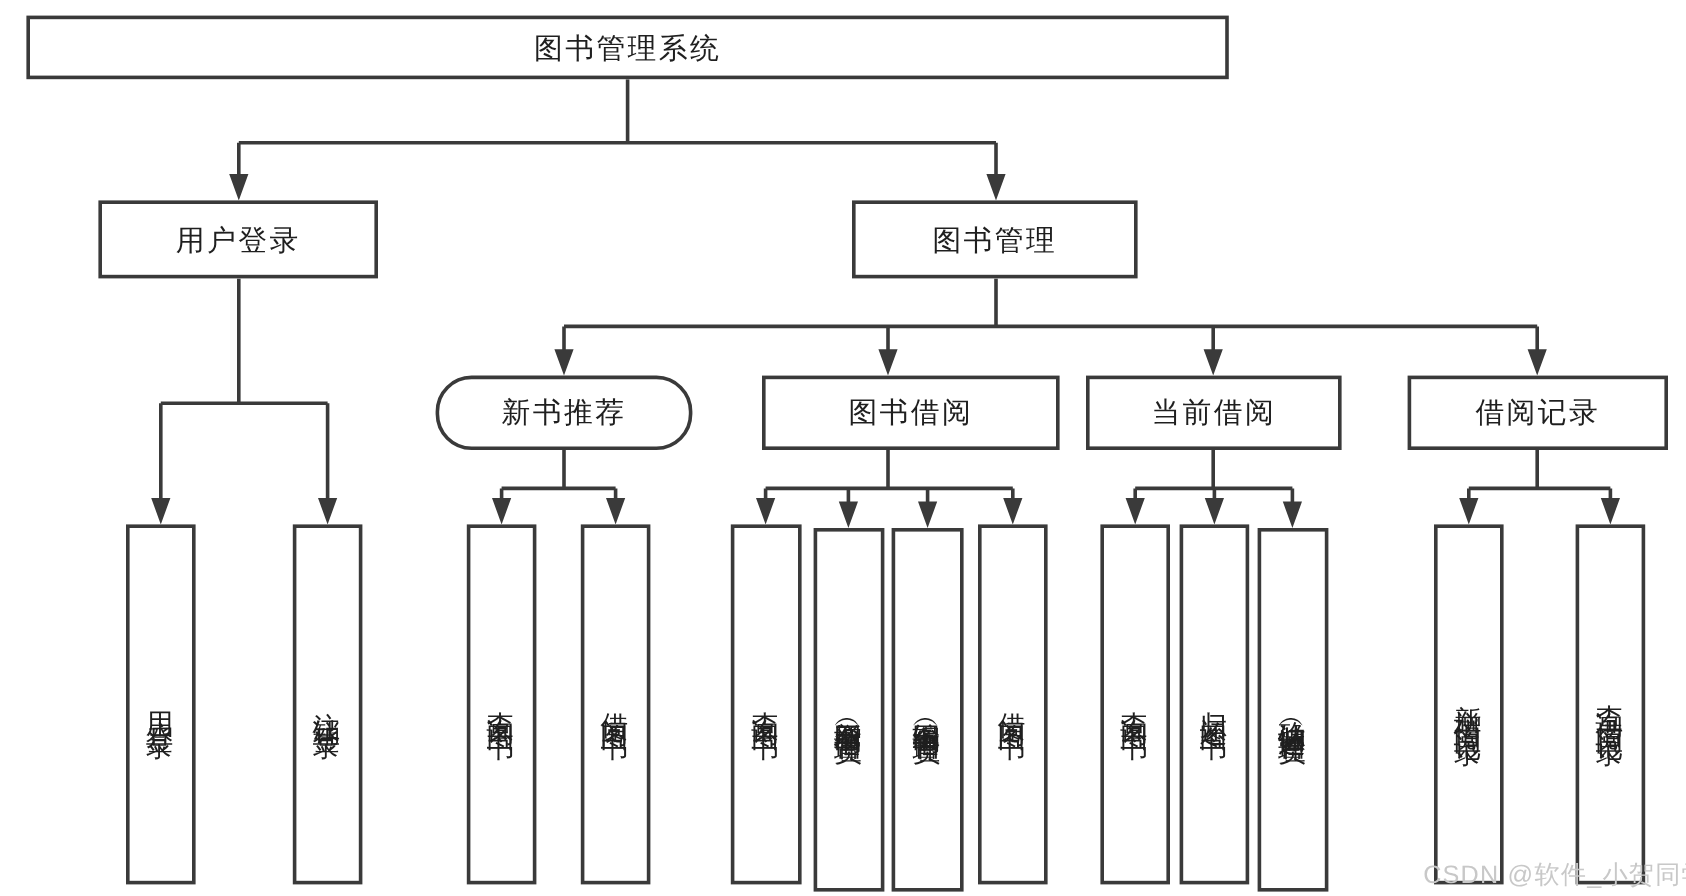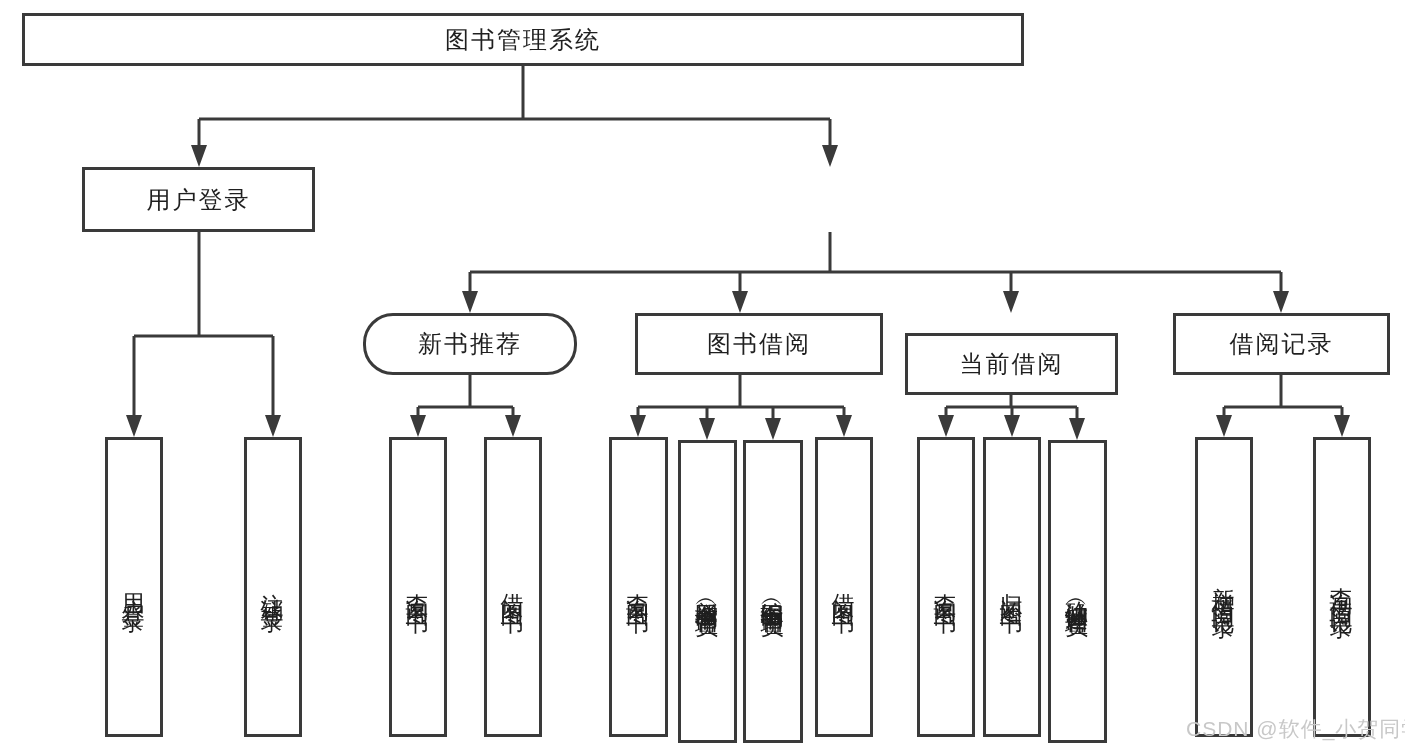--- a/index.html
+++ b/index.html
@@ -41,21 +41,21 @@
     white-space: nowrap;
   }
   .vlabel.tight { letter-spacing: 2px; }
 
   
   .n-root          { left: 22px;   top: 13px;  width: 1002px; height: 53px; font-family: Liberation Mono, monospace; }
   .n-user-login    { left: 82px;   top: 167px; width: 233px;  height: 65px; }
   .n-book-mgmt     { left: 710px;  top: 167px; width: 238px;  height: 65px; }
   .n-new-book-rec  { left: 363px;  top: 313px; width: 214px;  height: 62px; border-radius: 30px; }
   .n-book-borrow   { left: 635px;  top: 313px; width: 248px;  height: 62px; }
-  .n-current-borrow{ left: 905px;  top: 313px; width: 213px;  height: 62px; margin-top: 20px; }
+  .n-current-borrow{ left: 905px;  top: 313px; width: 213px;  height: 62px; }
   .n-borrow-record { left: 1173px; top: 313px; width: 217px;  height: 62px; }
 
   .leaf            { top: 437px; height: 300px; }
   .leaf.tall       { top: 440px; height: 303px; }
   .n-leaf-user-login { left: 105px;  width: 58px; }
   .n-leaf-logout     { left: 244px;  width: 58px; }
   .n-nbr-query       { left: 389px;  width: 58px; }
   .n-nbr-borrow      { left: 484px;  width: 58px; }
   .n-bb-query        { left: 609px;  width: 59px; }
   .n-bb-add          { left: 678px;  width: 59px; }
@@ -102,20 +102,23 @@
              M1069 418 H1085 L1077 440 Z
              M1216 415 H1232 L1224 437 Z  M1334 415 H1350 L1342 437 Z"></path>
   </svg>
 
   <div class="box n-root">
     <span class="hlabel">图书管理系统</span>
   </div>
 
   <div class="box n-user-login">
     <span class="hlabel">用户登录</span>
+  </div>
+  <div class="box n-book-mgmt">
+    <span class="hlabel">图书管理</span>
   </div>
 
   <div class="box n-new-book-rec">
     <span class="hlabel">新书推荐</span>
   </div>
   <div class="box n-book-borrow">
     <span class="hlabel">图书借阅</span>
   </div>
   <div class="box n-current-borrow">
     <span class="hlabel">当前借阅</span>

